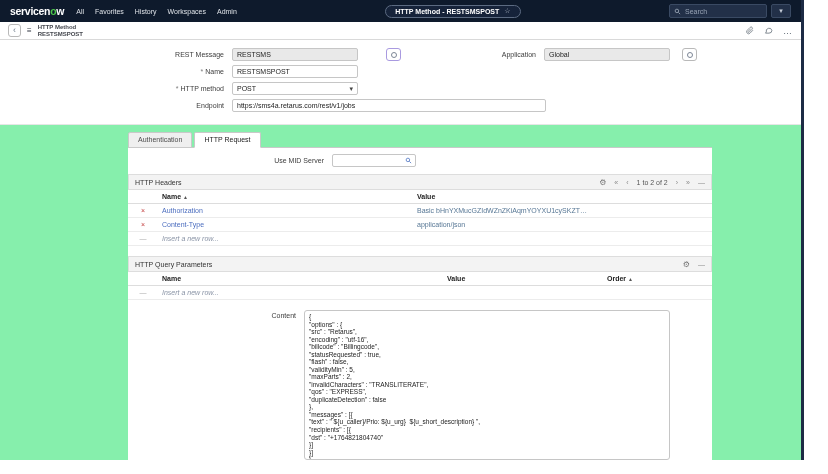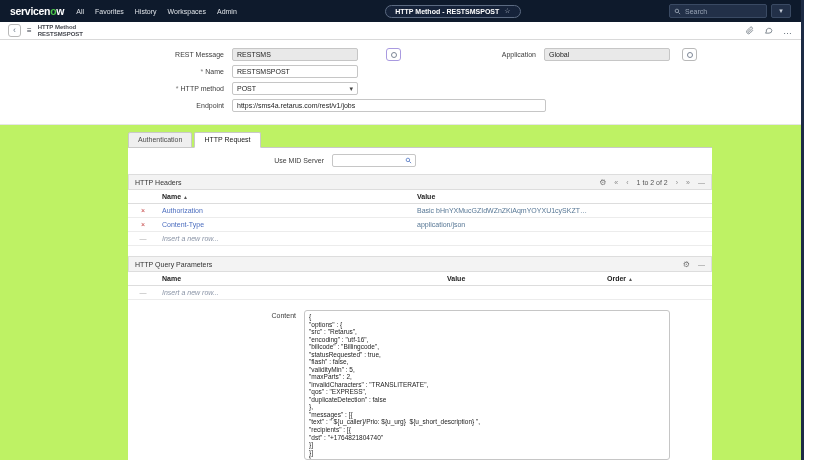--- a/index.html
+++ b/index.html
@@ -1,19 +1,19 @@
 <!DOCTYPE html>
 <html><head>
 <meta charset="utf-8">
 <style>
   * { box-sizing: border-box; margin: 0; padding: 0; }
   html,body { background:#fff; }
   body { font-family: "Liberation Sans", "DejaVu Sans", sans-serif; }
   .screen { width: 828px; height: 474px; background: #fff; position: relative; overflow: hidden; }
-  .app { width: 804px; height: 460px; border-right: 3px solid #1d2b45; background: #bef264; }
+  .app { width: 804px; height: 460px; border-right: 3px solid #1d2b45; background: #86efac; }
 
   
   .topnav { height: 22px; background: #0e1a2c; display: flex; align-items: center; padding: 0 10px; }
   .logo { font-size: 10.5px; font-weight: bold; color: #fff; letter-spacing: -0.3px; margin-right: 12px; cursor: pointer; }
   .logo .logo-o { color: #4cc54a; }
   .navitems { display: flex; gap: 11px; }
   .navitem { font-size: 7px; color: #dfe3e8; cursor: pointer; }
   .navcenter { flex: 1; display: flex; justify-content: center; }
   .pill { height: 13px; padding: 0 9px; border: 1px solid #5c6b82; border-radius: 8px; display: flex; align-items: center; gap: 5px; background: #16233a; color: #fff; font-size: 7px; font-weight: bold; cursor: pointer; }
   .pill .star { color: #b8c1ce; font-weight: normal; font-size: 7px; }

